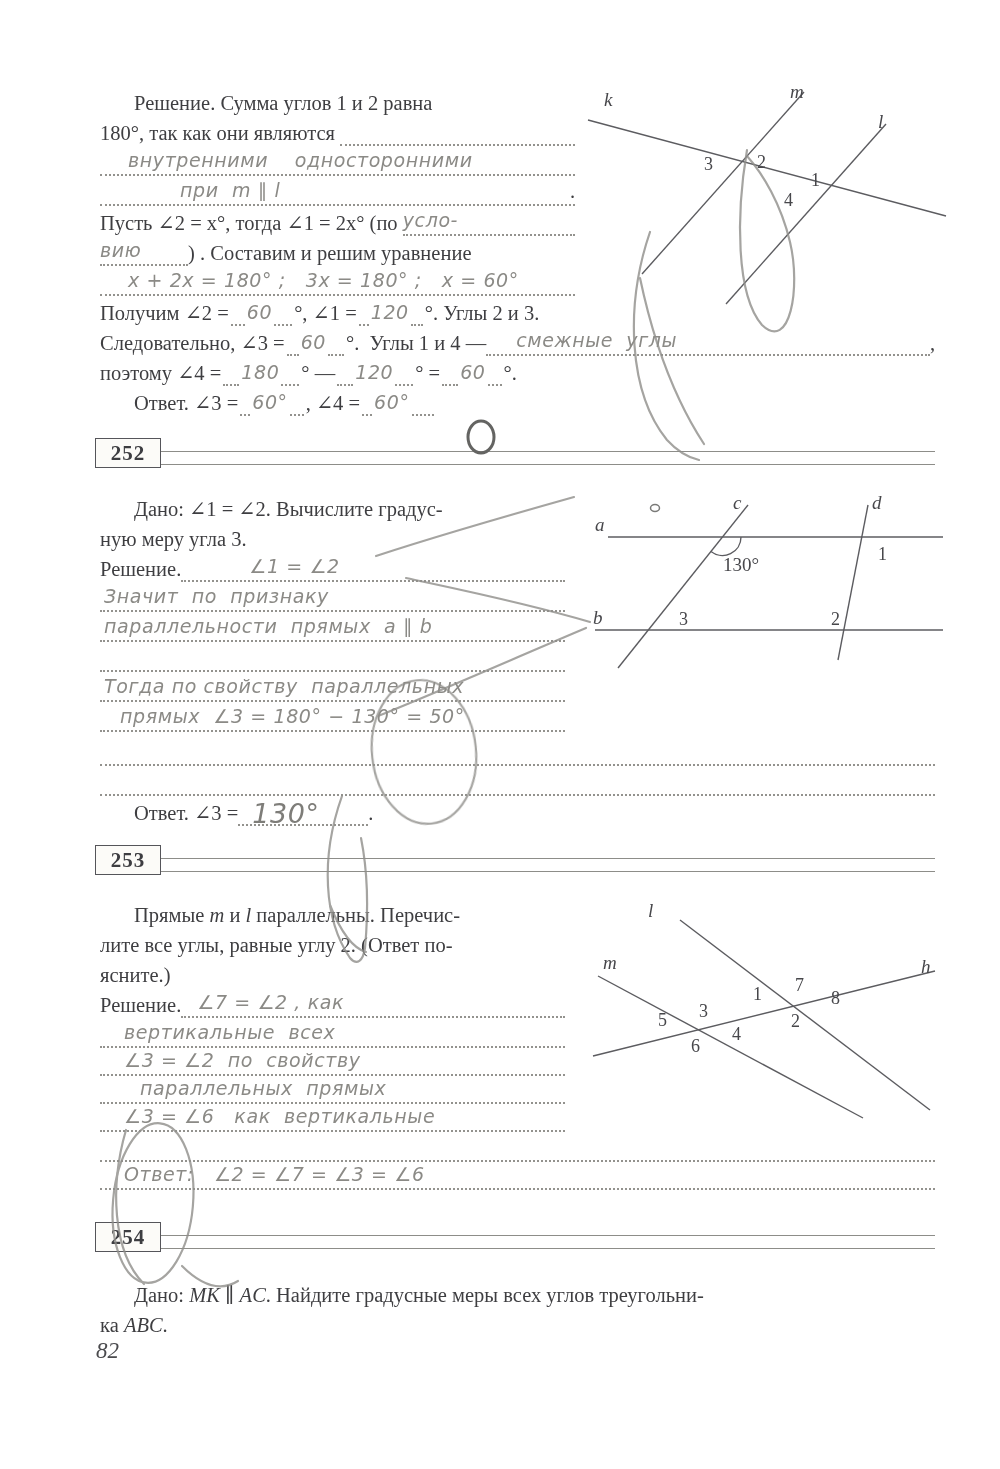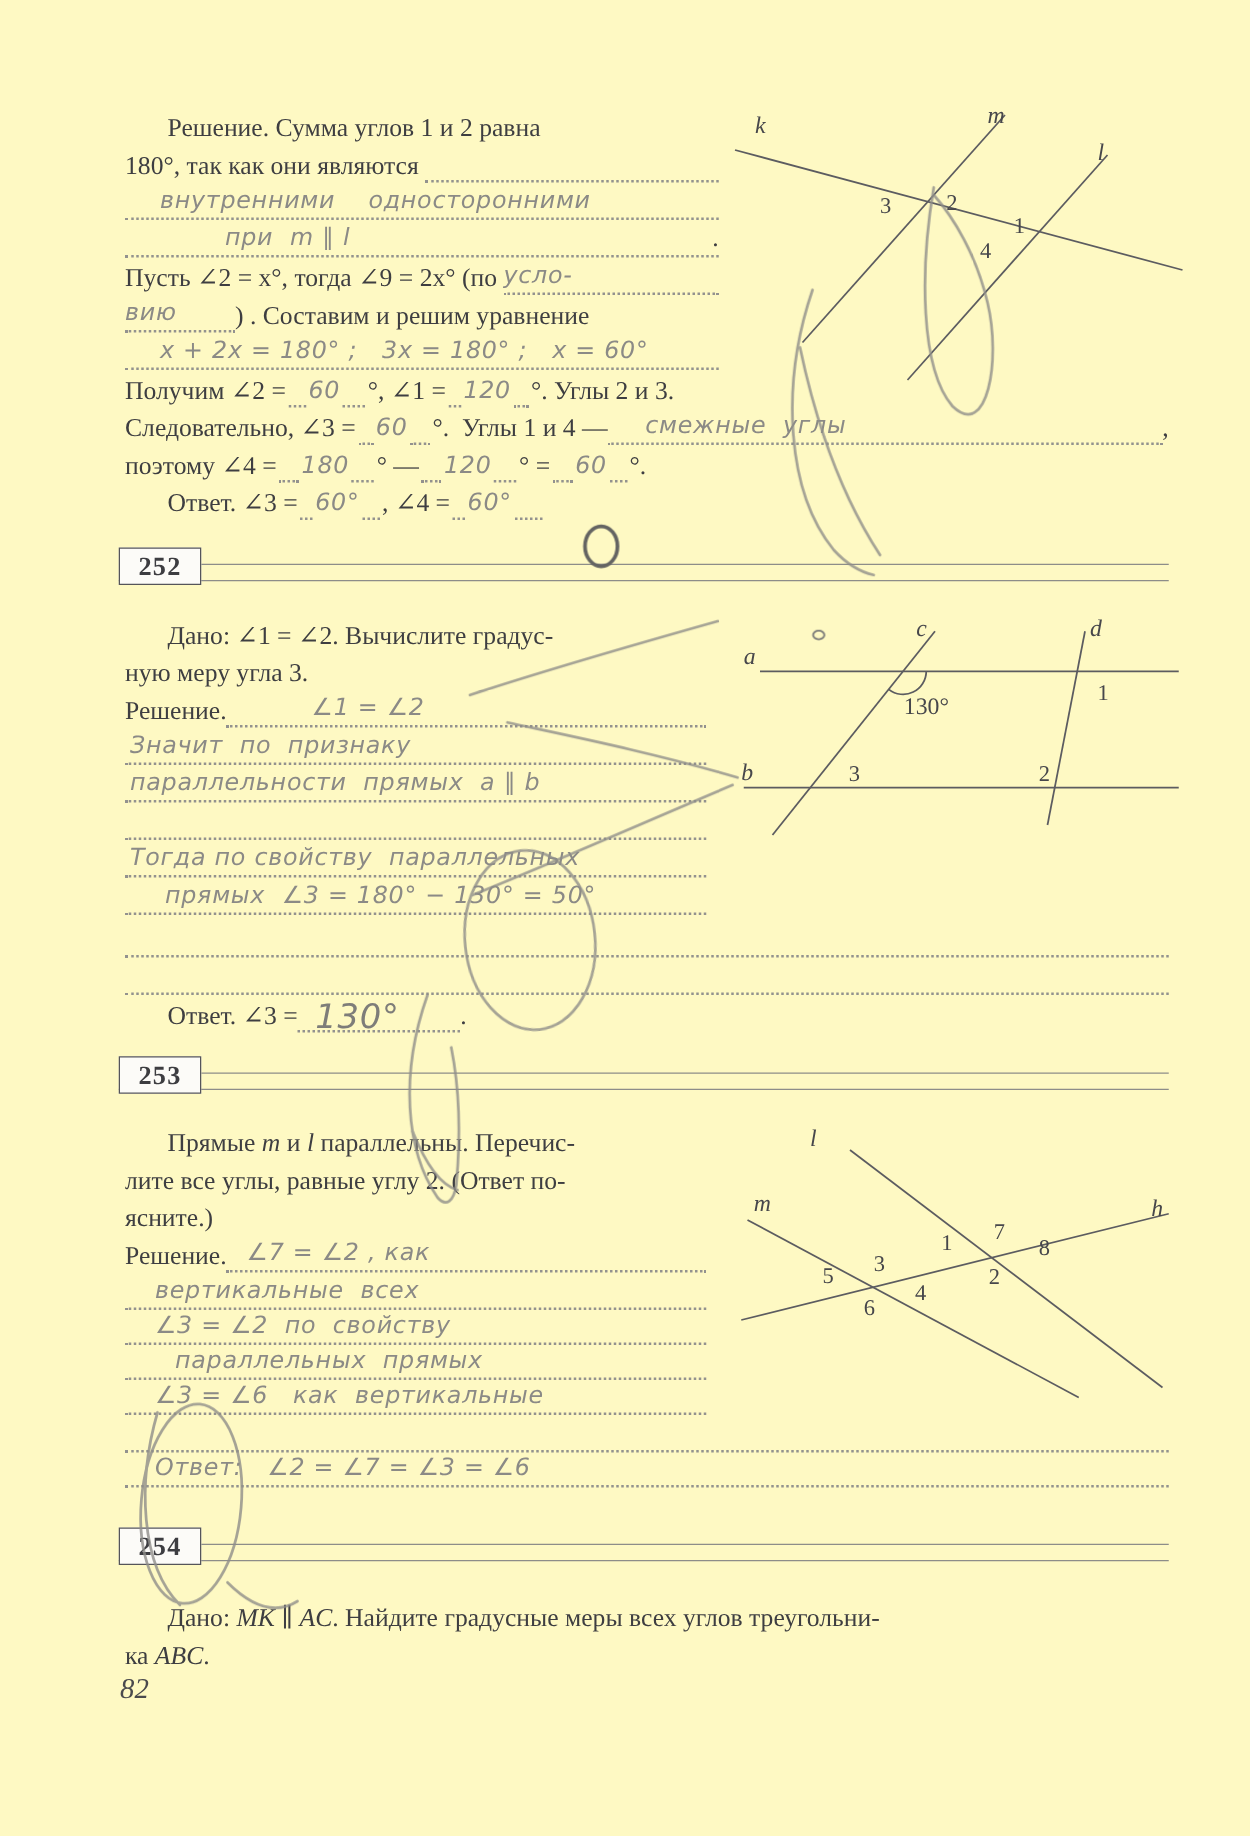--- a/index.html
+++ b/index.html
@@ -1,17 +1,17 @@
 <!DOCTYPE html>
 <html><head>
 <meta charset="utf-8">
 <style>
   *{box-sizing:border-box}
   body{margin:0;background:#d9d8d4}
-  #page{position:relative;width:1000px;height:1469px;margin:0 auto;background:#fef9c3;
+  #page{position:relative;width:1000px;height:1469px;margin:0 auto;background:#ffffff;
         font-family:"Liberation Serif","DejaVu Serif",serif;color:#3e3e41;overflow:hidden}
   .line{position:absolute;display:flex;align-items:flex-end;height:30px;white-space:pre;
         font-size:20.5px;line-height:25px}
   .line.tall{height:36px}
   .p{white-space:pre}
   .it{font-style:italic}
   .indent{display:inline-block;width:34px;flex:none}
   .dot{flex:none;border-bottom:2.5px dotted #93928e;height:6px;margin:0 2px}
   .dotarea{flex:1 1 auto;border-bottom:2.5px dotted #93928e;display:flex;
            align-items:flex-end;min-width:0;height:100%}
@@ -46,21 +46,21 @@
   <div class="line" style="left:100px;top:146px;width:475px">
     <span class="dotarea"><span class="hw" style="margin-left:28px">внутренними    односторонними</span></span>
   </div>
   <div class="line" style="left:100px;top:176px;width:475px">
     <span class="dotarea spread">
       <span class="hw" style="margin-left:80px">при  m ∥ l</span>
       <span class="p">.</span>
     </span>
   </div>
   <div class="line" style="left:100px;top:206px;width:475px">
-    <span class="p">Пусть ∠2 = x°, тогда ∠9 = 2x° (по </span>
+    <span class="p">Пусть ∠2 = x°, тогда ∠1 = 2x° (по </span>
     <span class="dotarea"><span class="hw">усло-</span></span>
   </div>
   <div class="line" style="left:100px;top:236px;width:475px">
     <span class="dotarea fixed" style="width:88px"><span class="hw">вию</span></span>
     <span class="p">) . Составим и решим уравнение</span>
   </div>
   <div class="line" style="left:100px;top:266px;width:475px">
     <span class="dotarea"><span class="hw" style="margin-left:28px">x + 2x = 180° ;   3x = 180° ;   x = 60°</span></span>
   </div>
   <div class="line" style="left:100px;top:296px;width:835px">
@@ -151,21 +151,21 @@
   <div class="line" style="left:100px;top:582px;width:465px">
     <span class="dotarea"><span class="hw" style="margin-left:4px">Значит  по  признаку</span></span>
   </div>
   <div class="line" style="left:100px;top:642px;width:465px">
     <span class="dotarea"></span>
   </div>
   <div class="line" style="left:100px;top:672px;width:465px">
     <span class="dotarea"><span class="hw" style="margin-left:4px">Тогда по свойству  параллельных</span></span>
   </div>
   <div class="line" style="left:100px;top:702px;width:465px">
-    <span class="dotarea"><span class="hw" style="margin-left:32px">прямых  ∠3 = 180° − 130° = 50°</span></span>
+    <span class="dotarea"><span class="hw" style="margin-left:20px">прямых  ∠3 = 180° − 130° = 50°</span></span>
   </div>
   <div class="line" style="left:100px;top:736px;width:835px">
     <span class="dotarea"></span>
   </div>
   <div class="line" style="left:100px;top:766px;width:835px">
     <span class="dotarea"></span>
   </div>
   <div class="line tall" style="left:100px;top:790px;width:380px">
     <span class="indent"></span>
     <span class="p">Ответ. ∠3 =</span>

